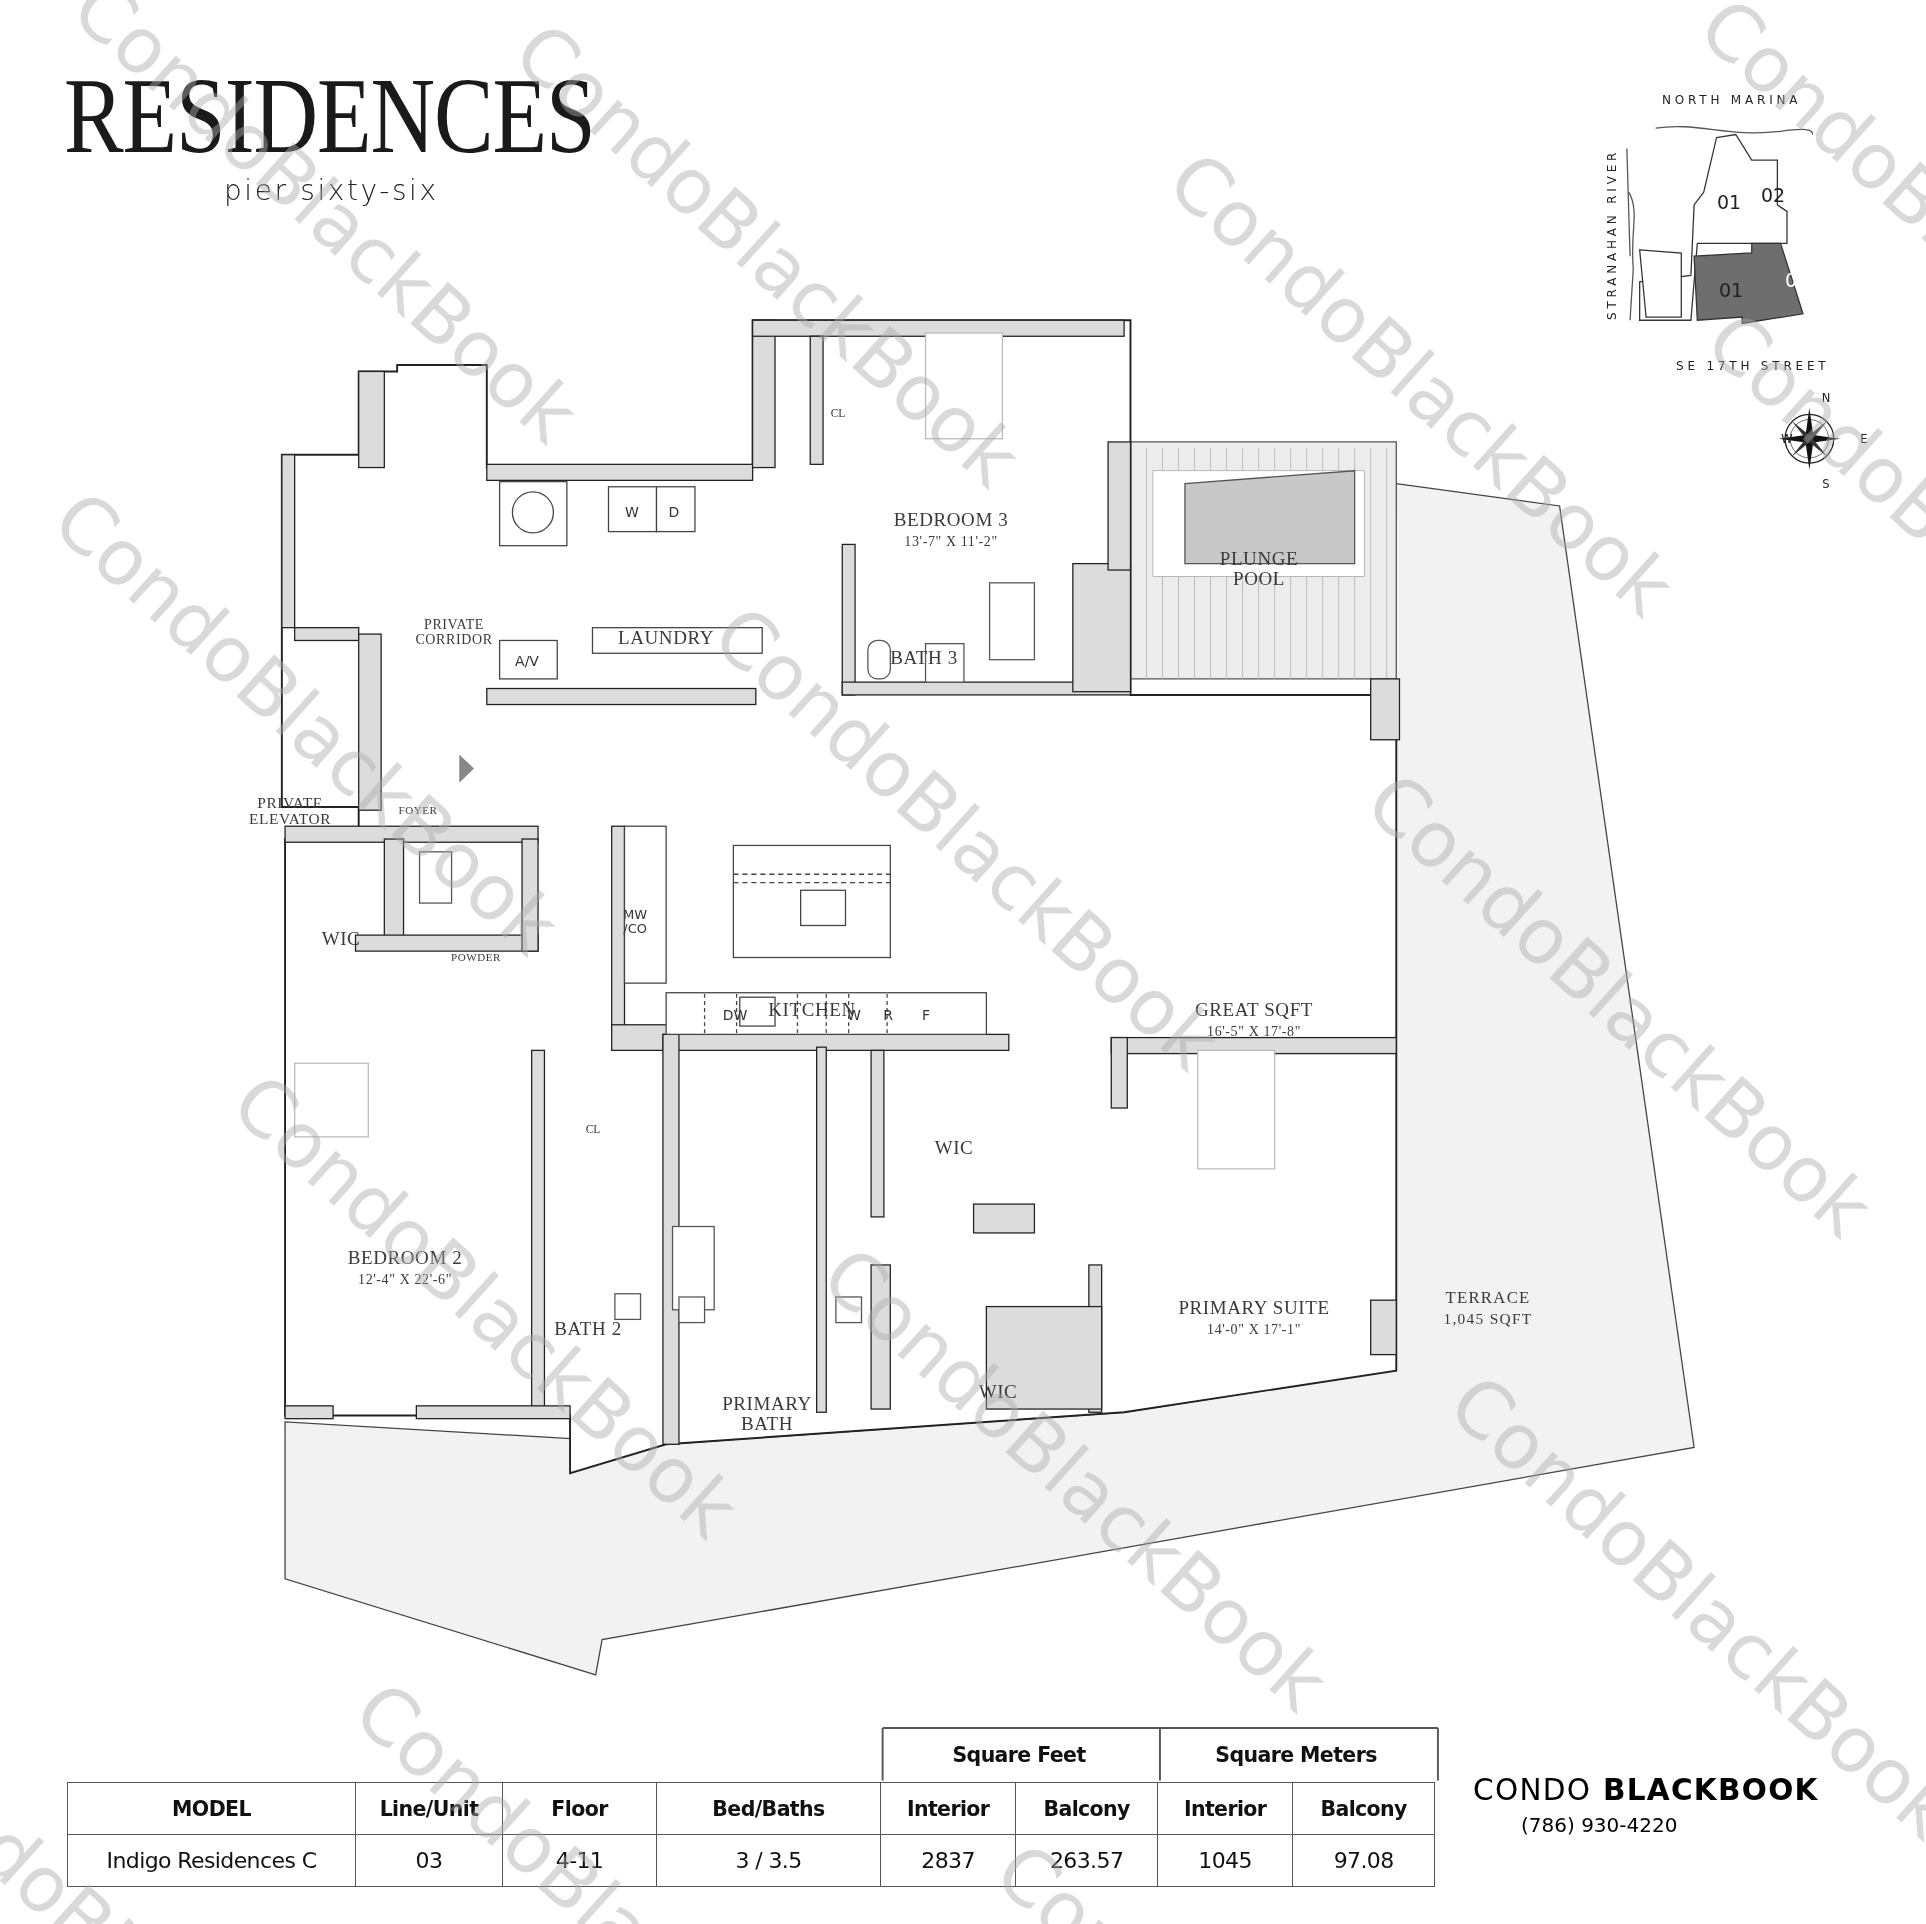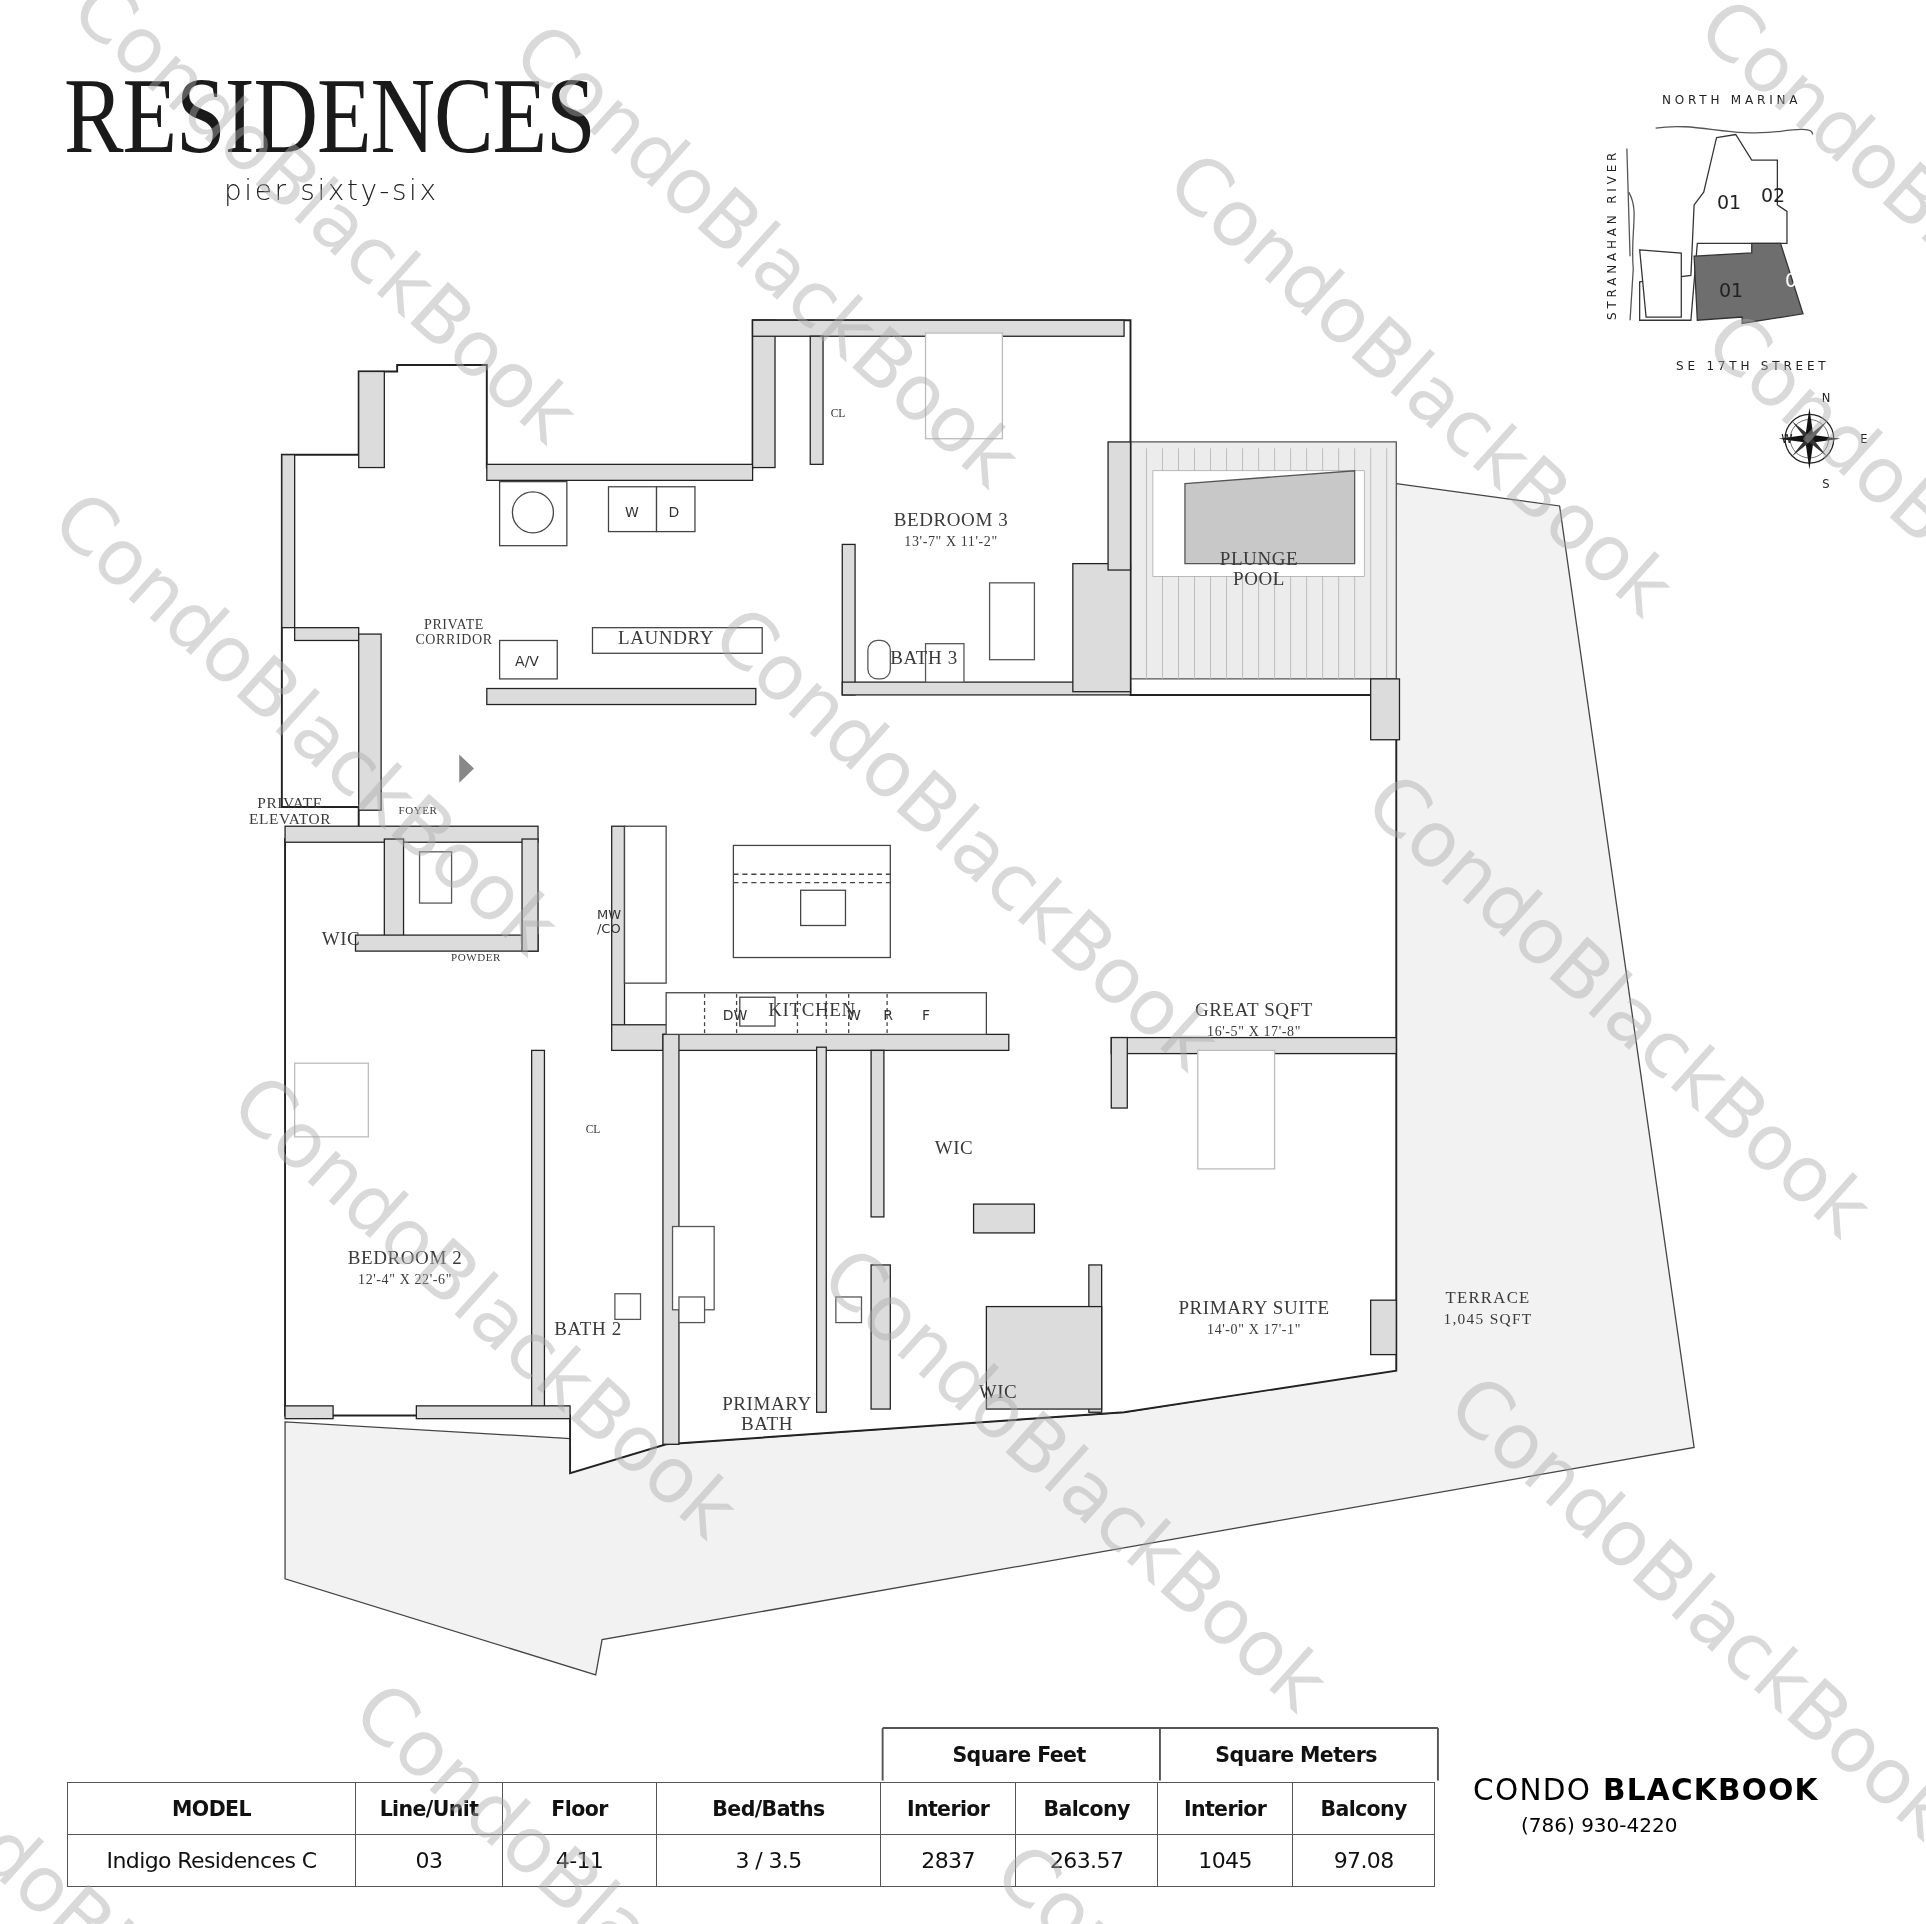--- a/index.html
+++ b/index.html
@@ -231,21 +231,21 @@
   </div>
 <div class="abs room sm" style="left:418px;top:759px;">
     <span class="nm">FOYER</span>
   </div>
 <div class="abs room" style="left:341px;top:883px;">
     <span class="nm">WIC</span>
   </div>
 <div class="abs room sm" style="left:476px;top:906px;">
     <span class="nm">POWDER</span>
   </div>
-<div class="abs fix" style="left:609px;top:922px;white-space:pre;text-align:left;font-size:13px;line-height:1.1;">MW
+<div class="abs fix" style="left:635px;top:922px;white-space:pre;text-align:right;font-size:13px;line-height:1.1;">MW
 /CO</div>
 <div class="abs room" style="left:812px;top:954px;">
     <span class="nm">KITCHEN</span>
   </div>
 <div class="abs fix" style="left:735px;top:1015px;">DW</div>
 <div class="abs fix" style="left:854px;top:1015px;">W</div>
 <div class="abs fix" style="left:888px;top:1015px;">R</div>
 <div class="abs fix" style="left:926px;top:1015px;">F</div>
 <div class="abs room" style="left:1254px;top:954px;">
     <span class="nm">GREAT SQFT</span>

